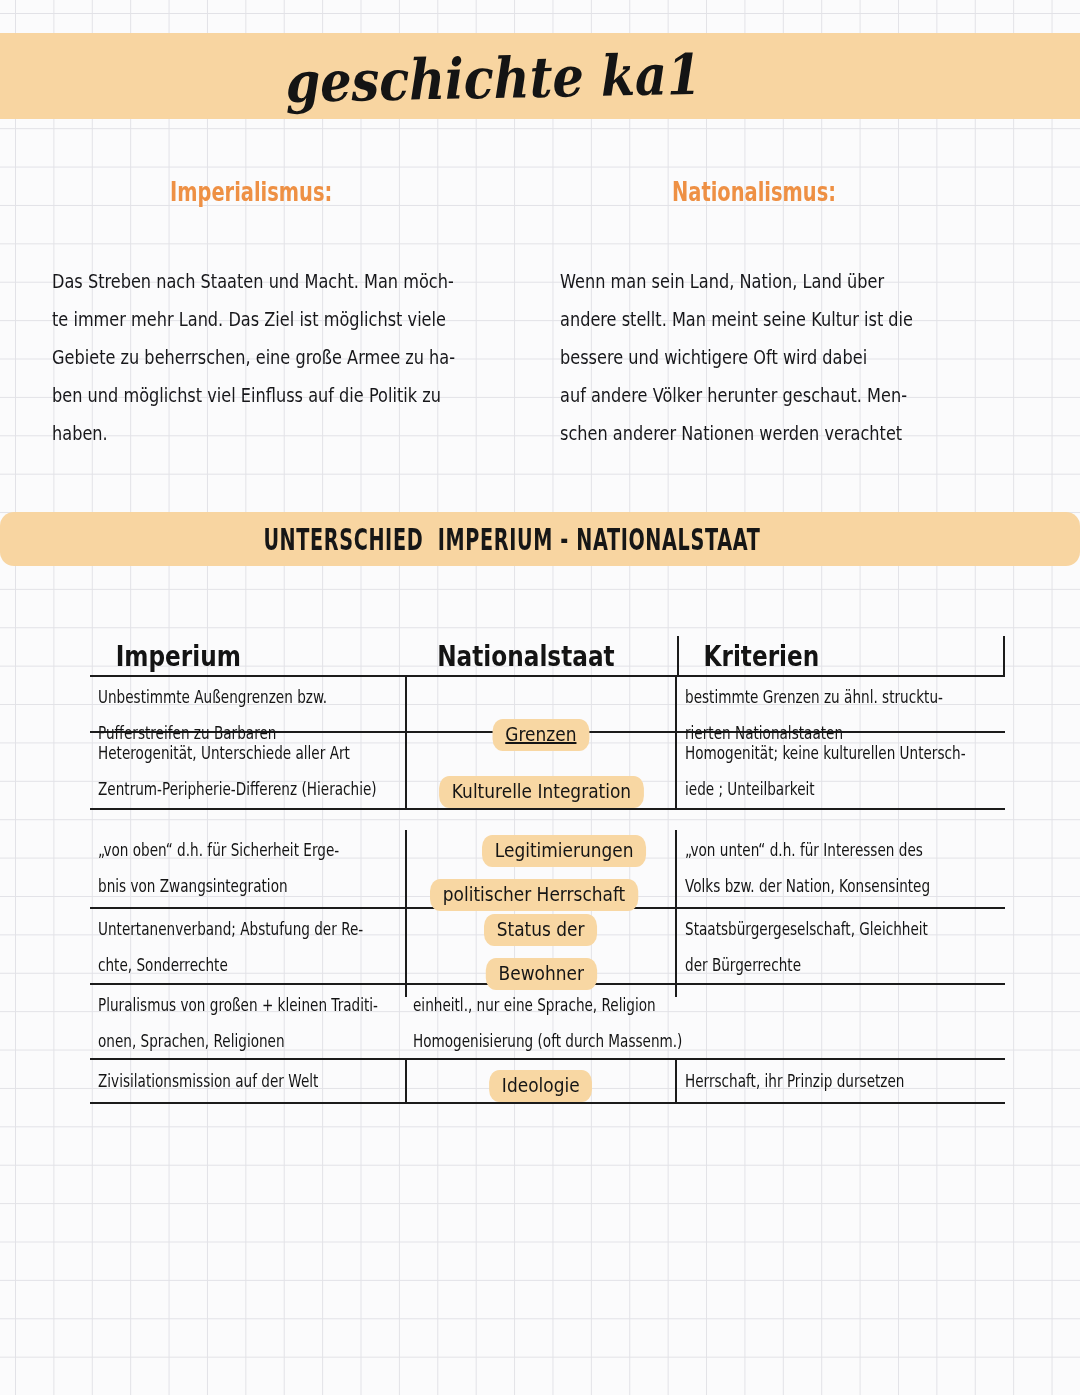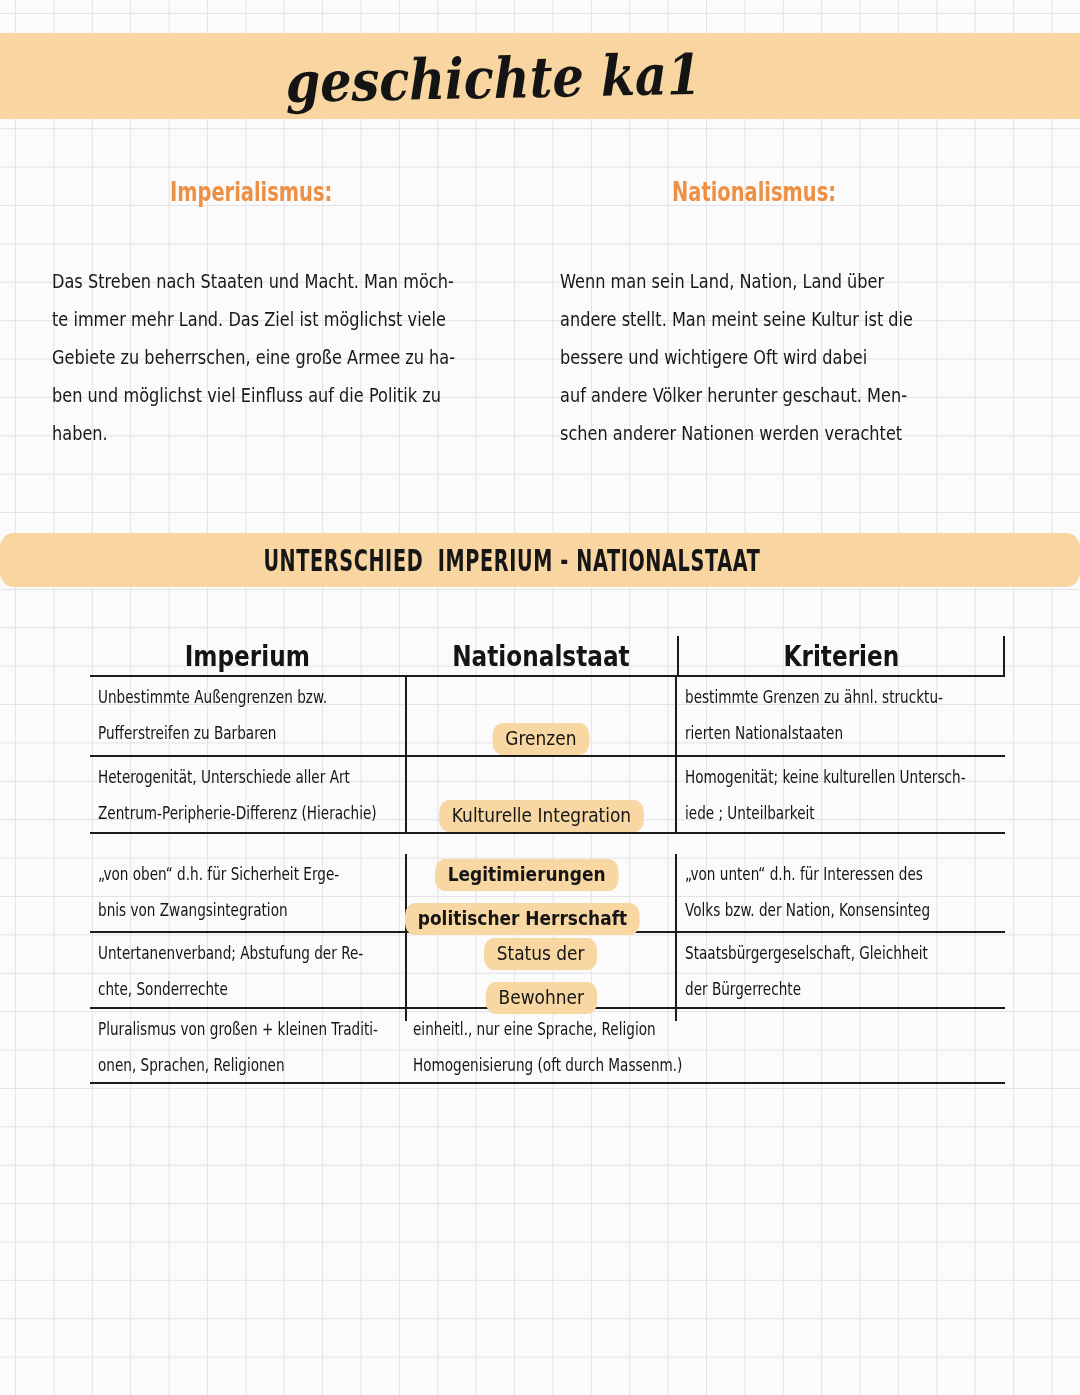--- a/index.html
+++ b/index.html
@@ -44,67 +44,67 @@
   .para {
     position:absolute; top:262px;
     font-size:19px; line-height:38px; color:#17171a;
     white-space:pre; transform:scaleX(0.85); transform-origin:0 0;
   }
   .para-left  { left:52px;  }
   .para-right { left:560px; }
 
   
   .banner2 {
-    position:absolute; left:0; top:533px; width:1080px; height:54px;
+    position:absolute; left:0; top:512px; width:1080px; height:54px;
     background:#f8d5a1; border-radius:14px; text-align:center;
   }
   .banner2-label {
     display:inline-block; font-weight:bold; font-size:31px; line-height:54px;
     letter-spacing:1px; color:#161616;
     transform:scaleX(0.62);
     padding-right:90px; white-space:pre;
   }
 
   
   .tbl { position:absolute; left:90px; top:636px; width:915px; color:#141414; }
   .trow {
     display:grid; grid-template-columns:315px 272px 328px;
     border-bottom:2.5px solid #1b1b1b;
   }
   .trow.hd  { height:41px; }
-  .trow.r1  { height:80px; }
+  .trow.r1  { height:56px;text-decoration:underline; }
   .trow.r2  { height:77px; }
   .trow.r3  { height:79px;margin-top:20px; }
   .trow.r4  { height:76px; }
   .trow.r5  { height:75px; }
   .trow.r6  { height:44px; }
 
   .c2 { border-left:2.5px solid #1b1b1b; border-right:2.5px solid #1b1b1b; }
 
-  .hcell { text-align:center; overflow:visible; }
+  .hcell { text-align:left; overflow:visible; }
   .hcell .hlabel {
     display:inline-block; font-weight:bold; font-size:29px; line-height:36px;
     margin-top:2px; transform:scaleX(0.8);
     border-bottom:2.5px solid #1b1b1b; padding:0 10px 1px;
     white-space:pre;
   }
 
   .txcell { padding:2px 0 0 8px; overflow:visible; }
   .txcell .tx {
     display:inline-block; font-size:17px; line-height:36px;
     white-space:pre; transform:scaleX(0.8); transform-origin:0 0;
   }
   .r6 .txcell { padding-top:3px; }
 
   .krcell {
     display:flex; flex-direction:column; align-items:center; justify-content:flex-end;
     gap:12px; overflow:visible;
   }
   .krcell.split { justify-content:space-between; padding:5px 0 7px; }
-  .krcell.left-align { align-items:center; padding-left:4px;font-weight:bold; }
+  .krcell.left-align { align-items:flex-end; padding-left:4px; }
 
   .hl {
     display:inline-block; background:#f8d7a3; border-radius:12px;
     font-size:20px; line-height:28px; padding:1px 15px 3px;
     transform:scaleX(0.85); white-space:pre; color:#151515;
   }
   .krcell.left-align .hl { transform-origin:0 50%; }
   .hl:empty { display:none; }
 </style>
 </head>
@@ -210,14 +210,26 @@
     <div class="txcell">
       <span class="tx">Pluralismus von großen + kleinen Traditi-
 onen, Sprachen, Religionen</span>
     </div>
     <div class="txcell">
       <span class="tx">einheitl., nur eine Sprache, Religion
 Homogenisierung (oft durch Massenm.)</span>
     </div>
   </div>
 
+  <div class="trow r6">
+    <div class="txcell">
+      <span class="tx">Zivisilationsmission auf der Welt</span>
+    </div>
+    <div class="krcell c2">
+      <span class="hl">Ideologie</span>
+
+    </div>
+    <div class="txcell">
+      <span class="tx">Herrschaft, ihr Prinzip dursetzen</span>
+    </div>
+  </div>
 
 </div>
 
 </body></html>

